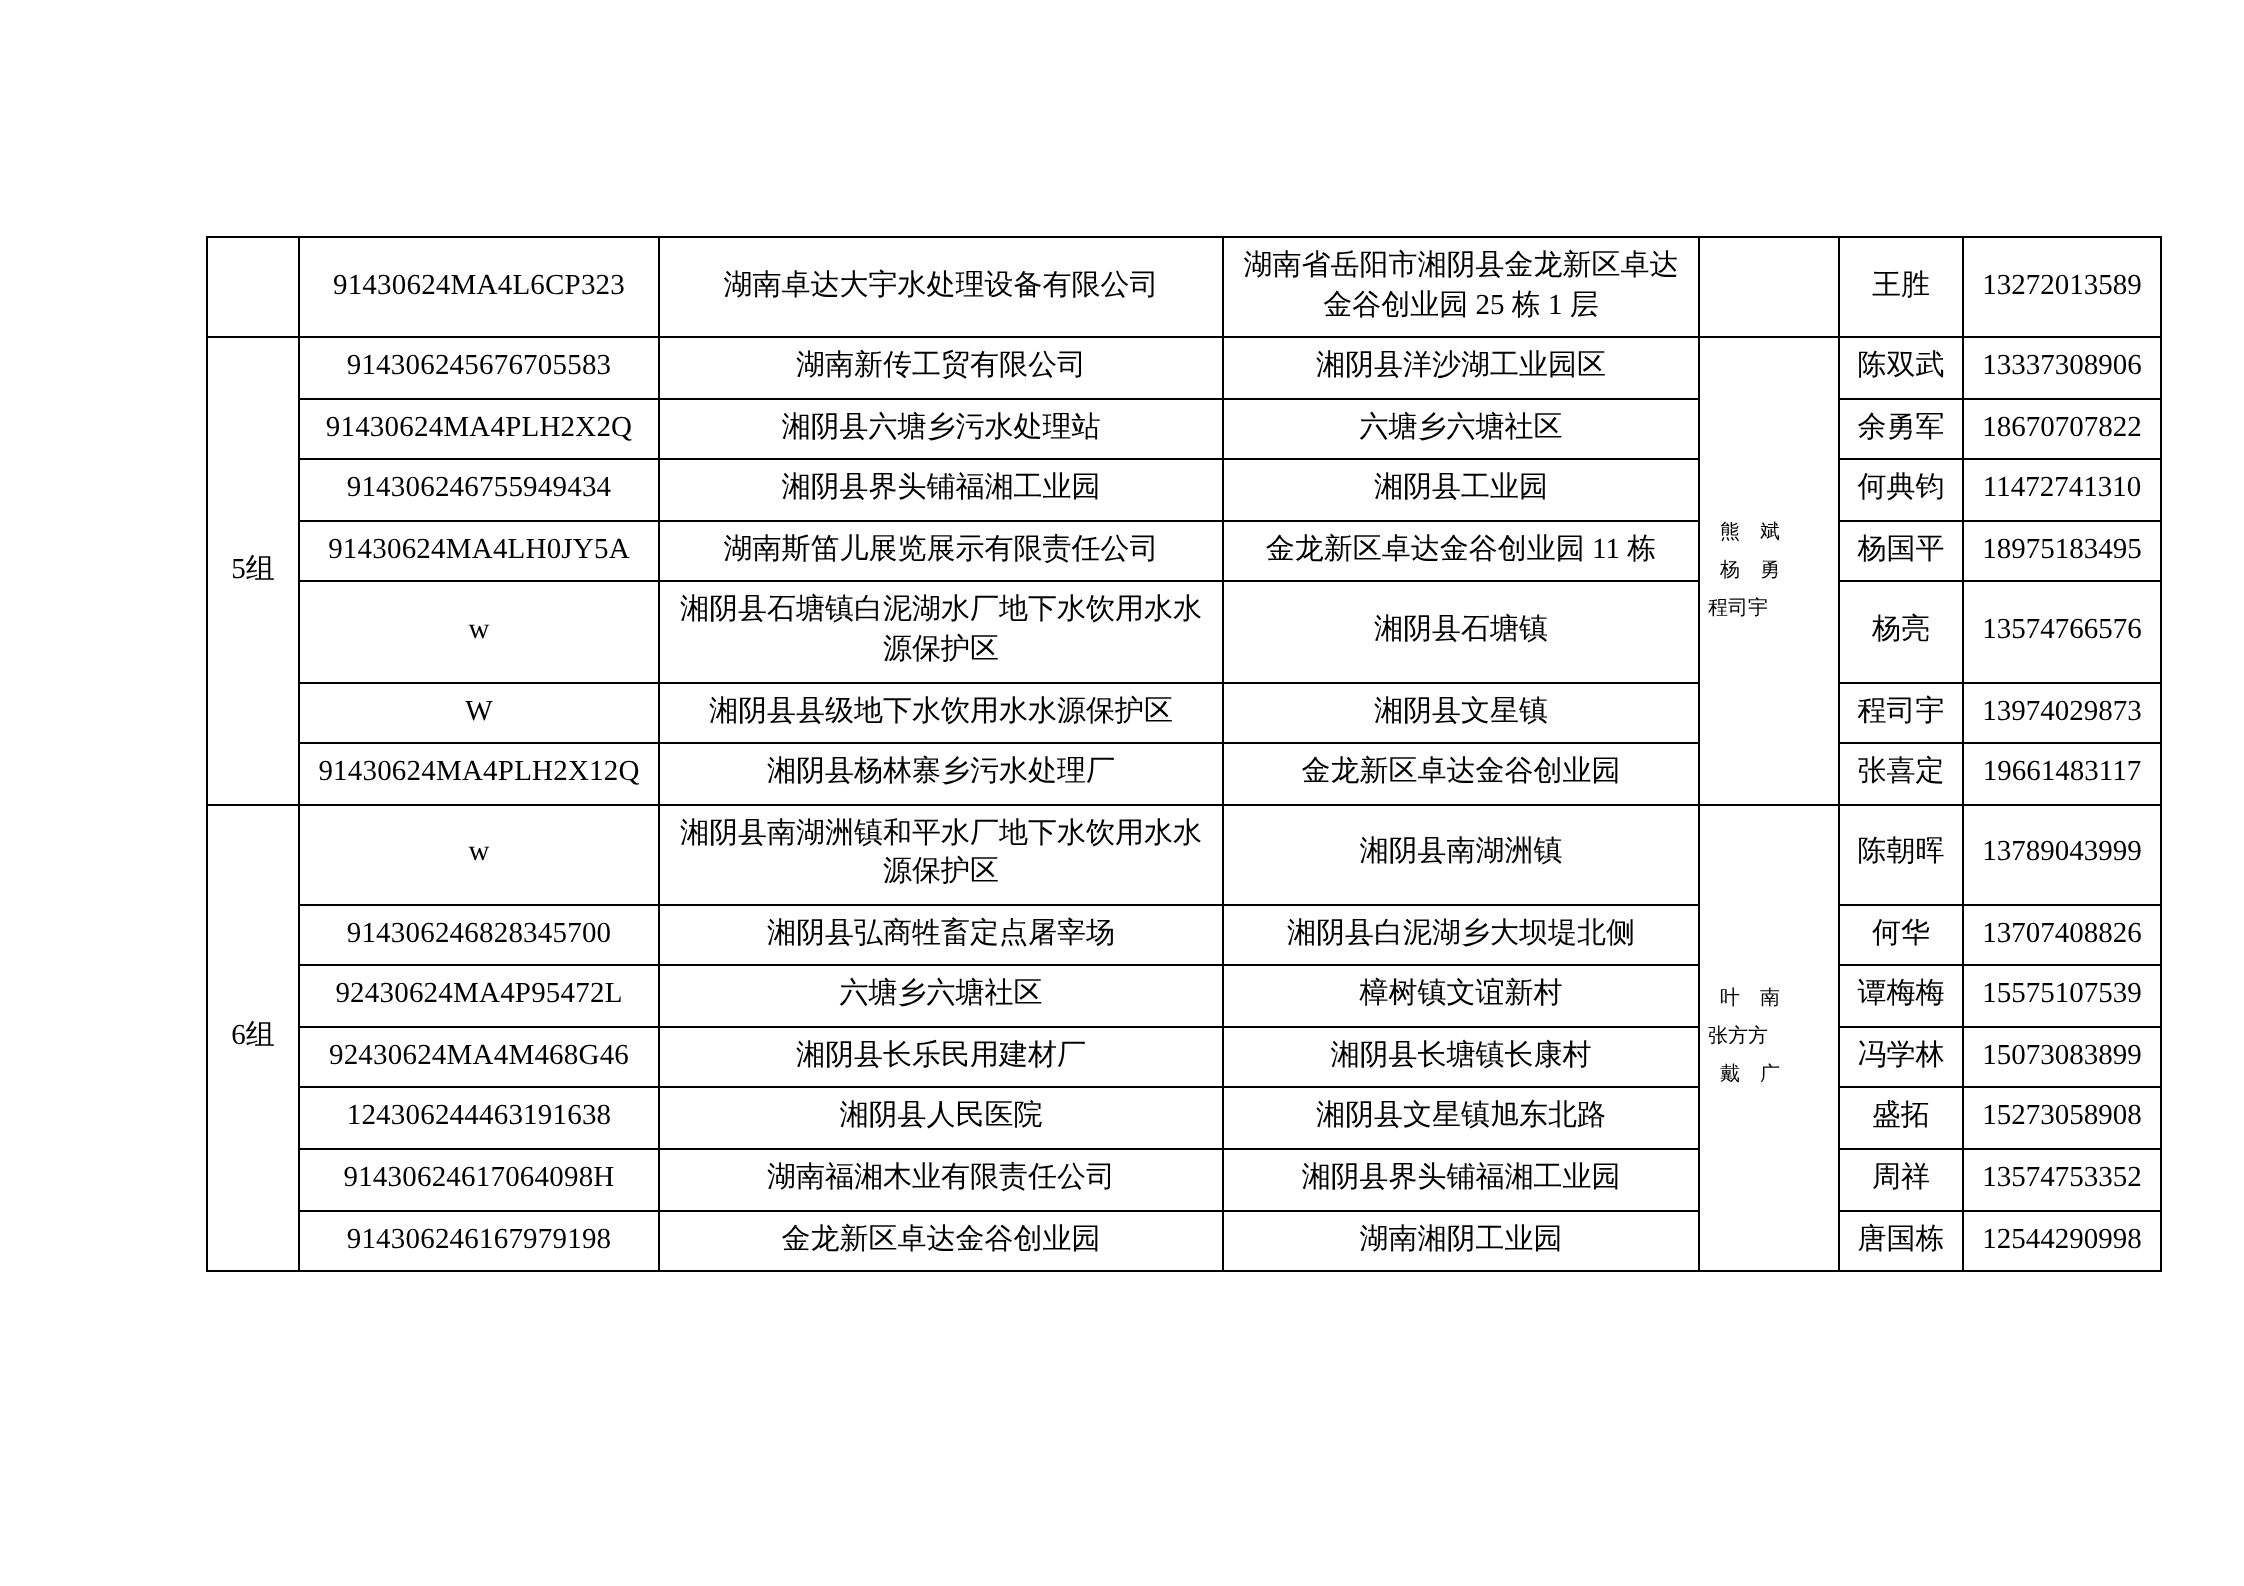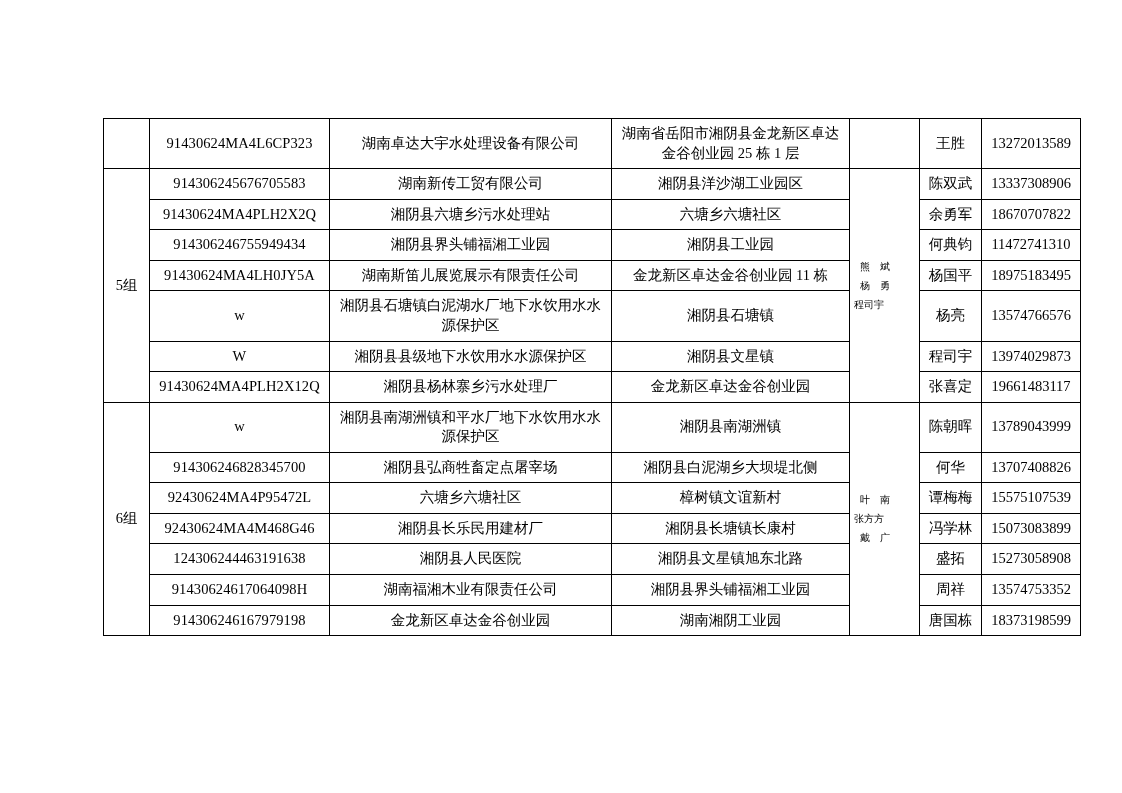--- a/index.html
+++ b/index.html
@@ -233,19 +233,19 @@
           <td class="cell-addr">湘阴县界头铺福湘工业园</td>
           <td class="cell-person">周祥</td>
           <td class="cell-phone">13574753352</td>
         </tr>
 
         <tr>
           <td class="cell-code">914306246167979198</td>
           <td class="cell-name">金龙新区卓达金谷创业园</td>
           <td class="cell-addr">湖南湘阴工业园</td>
           <td class="cell-person">唐国栋</td>
-          <td class="cell-phone">18373198599</td>
+          <td class="cell-phone">12544290998</td>
         </tr>
 
       </tbody>
     </table>
   </div>
 </div>
 
 </body></html>

